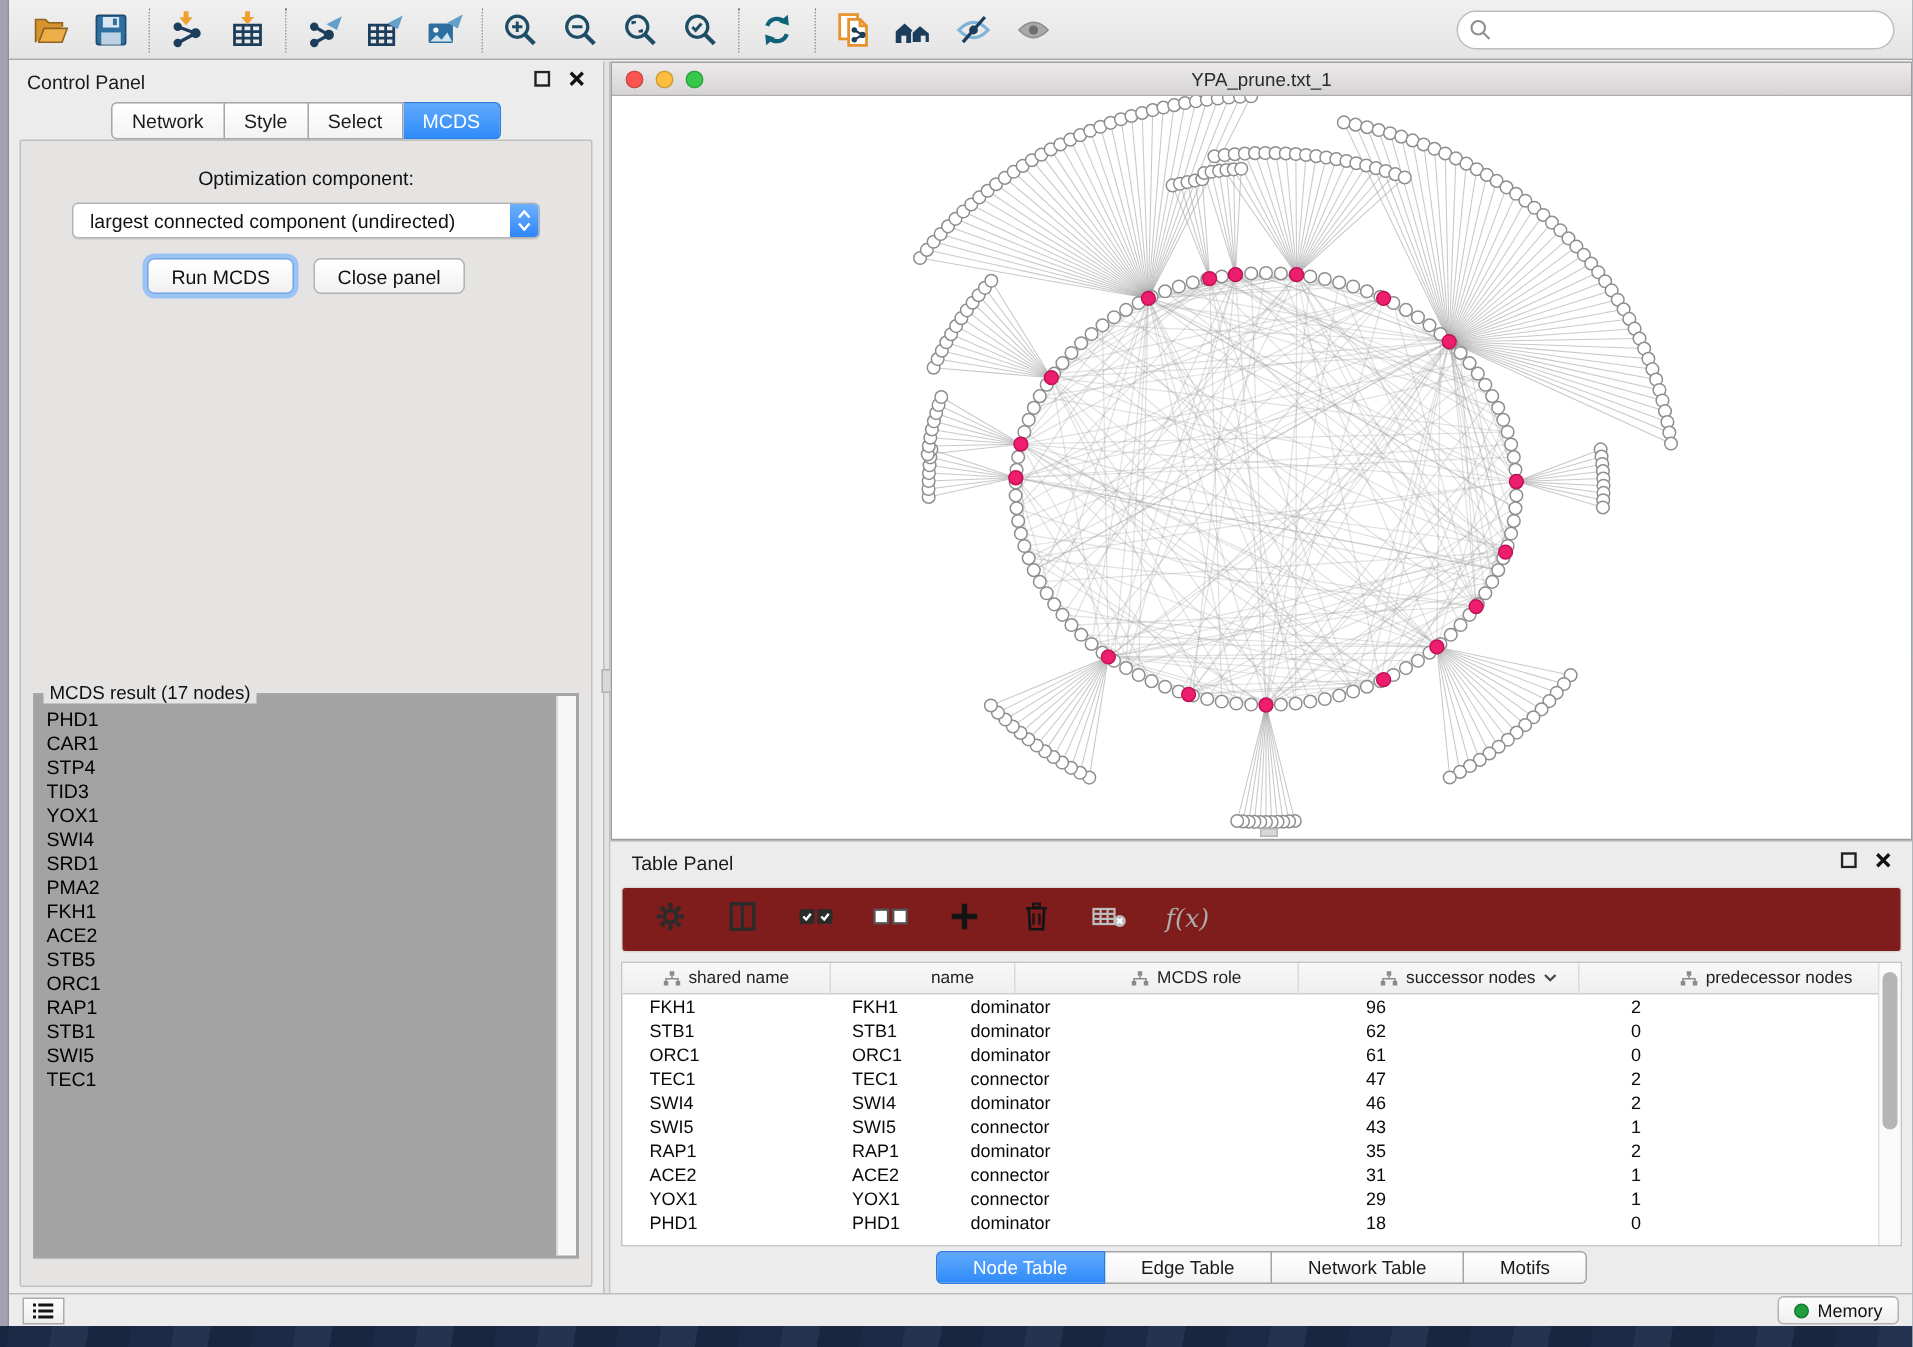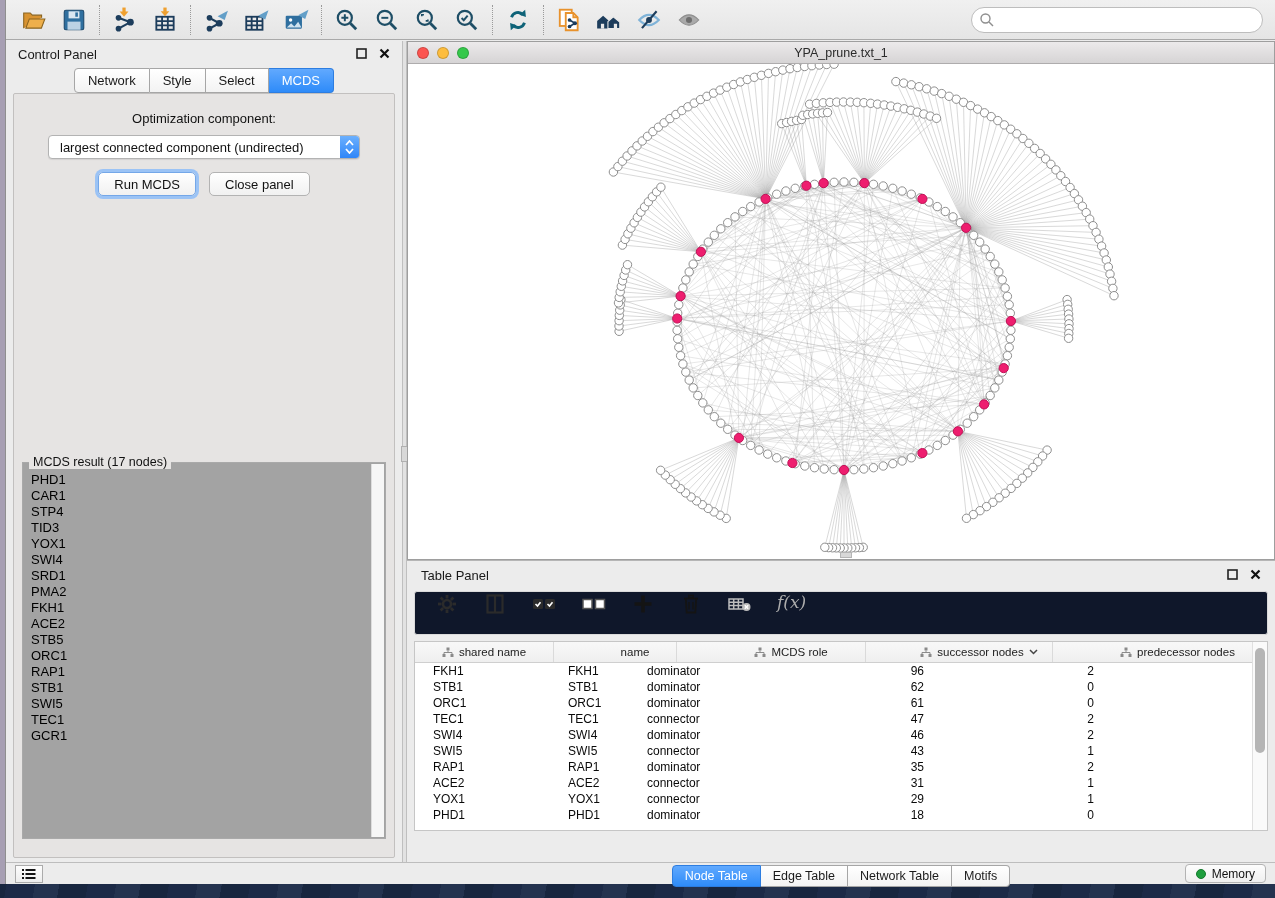--- a/index.html
+++ b/index.html
@@ -58,34 +58,34 @@
   .net-title{height:22px;background:linear-gradient(#eceaeb,#d6d4d5);border-bottom:1px solid #aeacad;
        display:flex;align-items:center;position:relative;}
   .lights{display:flex;gap:8px;margin-left:9px;}
   .light{width:12px;height:12px;border-radius:50%;}
   .net-title-text{position:absolute;left:0;right:0;text-align:center;font-size:12.5px;color:#2b2b2b;}
   .net-canvas{position:absolute;left:0;right:0;top:22px;bottom:0;background:#fff;overflow:hidden;}
 
   
   .table-panel{position:absolute;left:401px;top:560px;right:0;bottom:22px;background:#ececec;border-top:1px solid #b5b5b5;}
   .tp-header{height:26px;display:flex;align-items:center;padding:14px 14px;}
-  .tp-toolbar{position:absolute;left:7px;right:7px;top:30px;height:44px;background:#0f172a;
-       border:1px solid #dadada;border-radius:3px;display:flex;align-items:flex-start;gap:24px;padding-left:20px;}
+  .tp-toolbar{position:absolute;left:7px;right:7px;top:30px;height:44px;background:#7f1d1d;
+       border:1px solid #dadada;border-radius:3px;display:flex;align-items:center;gap:24px;padding-left:20px;}
   .fx{font-family:"DejaVu Serif",serif;font-style:italic;font-size:17px;color:#adadad;}
   .tbl-wrap{position:absolute;left:7px;right:7px;top:80px;height:190px;background:#fff;border:1px solid #c6c6c6;overflow:hidden;}
   .tbl-head{display:flex;height:21px;background:linear-gradient(#f8f8f8,#efefef);border-bottom:1px solid #cfcfcf;gap:40px;}
   .th{display:flex;align-items:center;justify-content:center;gap:5px;font-size:11.5px;color:#222;
        border-right:1px solid #dadada;height:100%;flex:0 0 auto;}
   .th-fill{flex:1;border-right:none;}
   .tbl-row{display:flex;height:16px;align-items:center;}
   .td{font-size:12px;color:#0a0a0a;flex:0 0 auto;white-space:nowrap;overflow:hidden;}
   .tbl-scroll{position:absolute;right:0;top:0;bottom:0;width:15px;background:#fafafa;border-left:1px solid #e0e0e0;}
   .tbl-thumb{position:absolute;left:2px;right:2px;top:6px;height:105px;background:#b5b5b5;border-radius:6px;}
   .tp-tabs{position:absolute;left:0;right:0;top:272px;display:flex;justify-content:center;}
-  .tp-tabs .tab{font-size:12.5px;padding:3px 12px;margin-top:31px;}
+  .tp-tabs .tab{font-size:12.5px;padding:3px 24px;}
 
   
   .statusbar{position:absolute;left:0;right:0;bottom:0;height:22px;background:#ececec;border-top:1px solid #bdbdbd;
        display:flex;align-items:center;padding:0 9px;}
   .sb-btn{width:28px;height:18px;background:linear-gradient(#fdfdfd,#ededed);border:1px solid #ababab;
        display:flex;align-items:center;justify-content:center;}
   .mem-btn{margin-left:auto;height:19px;display:flex;align-items:center;gap:6px;padding:0 10px;
        background:linear-gradient(#fdfdfd,#efefef);border:1px solid #b3b3b3;border-radius:4px;font-size:12px;color:#111;}
   .mem-dot{width:10px;height:10px;border-radius:50%;background:#1e9e3e;border:1px solid #157a2d;}
 </style>
@@ -307,21 +307,20 @@
             <div>SRD1</div>
             <div>PMA2</div>
             <div>FKH1</div>
             <div>ACE2</div>
             <div>STB5</div>
             <div>ORC1</div>
             <div>RAP1</div>
             <div>STB1</div>
             <div>SWI5</div>
             <div>TEC1</div>
-            <div>GCR1</div>
           </div>
         <div class="result-scroll"></div>
       </div>
     </div>
   </div>
 
   <div class="vsplit">
     <div class="vgrip"></div>
   </div>
 

